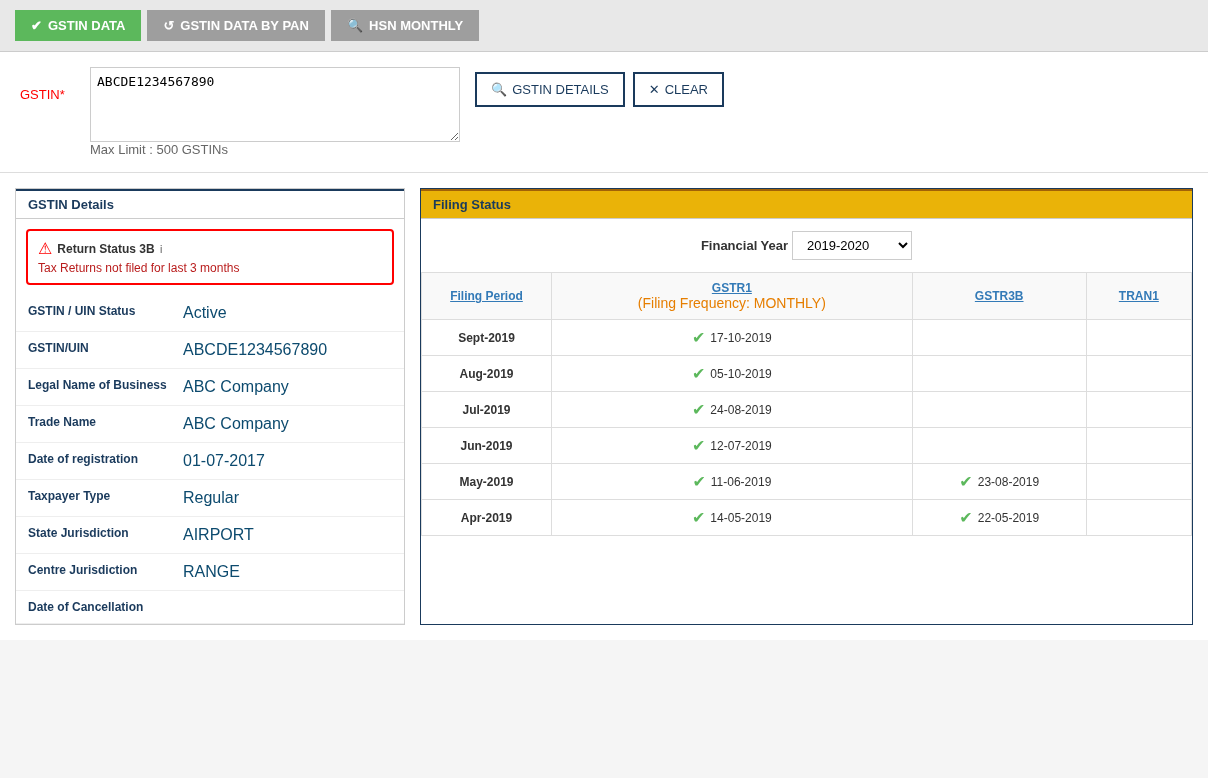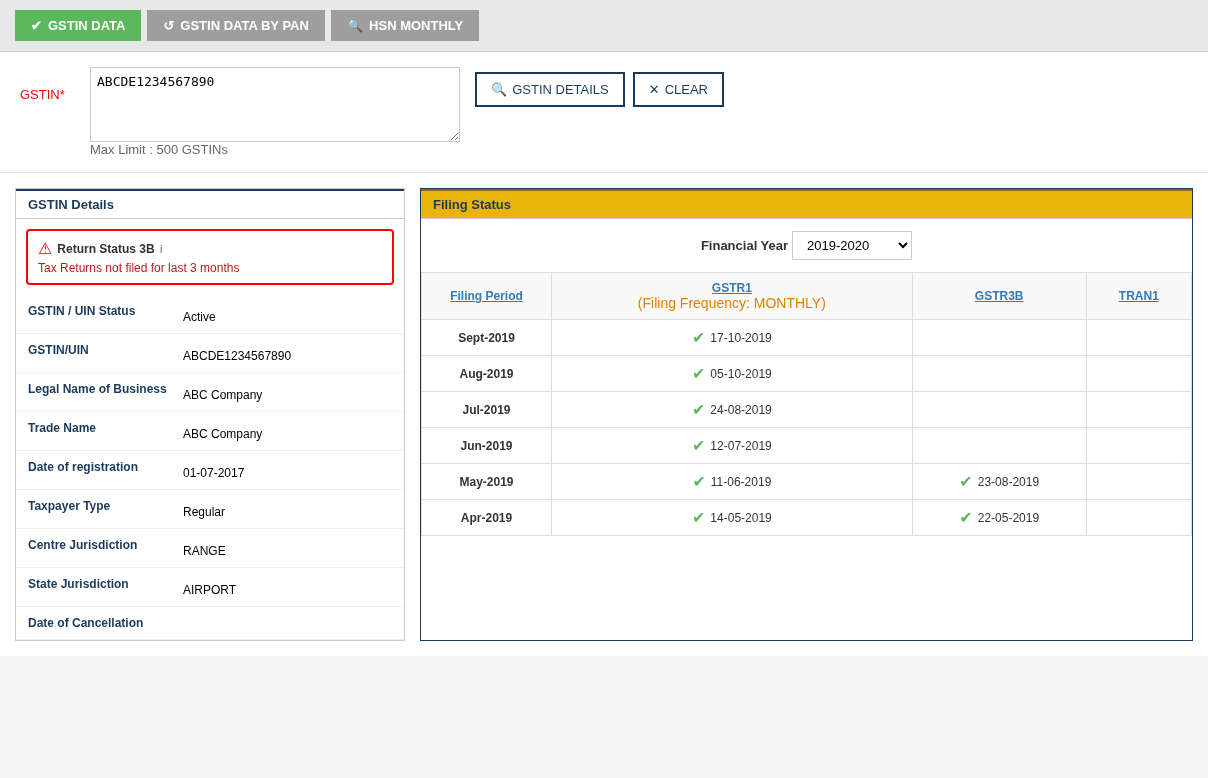--- a/index.html
+++ b/index.html
@@ -23,21 +23,21 @@
 
     
     .gstin-details-panel { width: 390px; border: 1px solid #ccc; padding: 0; }
     .panel-header { background: white; border-bottom: 1px solid #ccc; padding: 6px 12px; font-size: 13px; font-weight: bold; color: #1a3a5c; border-top: 2px solid #1a3a5c; }
     .alert-box { margin: 10px; border: 2px solid red; border-radius: 4px; padding: 8px 10px; display: flex; align-items: center; gap: 8px; font-size: 12px; }
     .alert-icon { color: red; font-size: 16px; }
     .alert-title { font-size: 12px; font-weight: bold; color: #333; }
     .alert-msg { font-size: 12px; color: #b91c1c; }
     .detail-row { display: flex; padding: 9px 12px; border-bottom: 1px solid #eee; align-items: flex-start; }
     .detail-label { width: 155px; font-weight: bold; font-size: 12px; color: #1a3a5c; flex-shrink: 0; }
-    .detail-value { font-size: 12px; color: #000000; margin-top: 6px; }
+    .detail-value { font-size: 16px; color: #0c4a6e; }
 
     
     .filing-panel { flex: 1; border: 1px solid #1a3a5c; padding: 0; }
     .filing-header { background: #eab308; border-bottom: 1px solid #ccc; padding: 6px 12px; font-size: 13px; font-weight: bold; color: #1a3a5c; border-top: 2px solid #a16207; }
     .fy-selector { display: flex; align-items: center; justify-content: center; padding: 12px; gap: 4px; }
     .fy-label { font-size: 13px; font-weight: bold; }
     .fy-select { padding: 5px 10px; border: 1px solid #ccc; font-size: 13px; background: white; min-width: 120px; }
 
     .filing-table { width: 100%; border-collapse: collapse; }
     .filing-table th { padding: 8px 10px; text-align: center; border: 1px solid #ddd; font-size: 12px; background: #f9f9f9; }
@@ -127,26 +127,26 @@
     </div>
         <div class="detail-row">
       <span class="detail-label">Date of registration</span>
       <span class="detail-value">01-07-2017</span>
     </div>
         <div class="detail-row">
       <span class="detail-label">Taxpayer Type</span>
       <span class="detail-value">Regular</span>
     </div>
         <div class="detail-row">
+      <span class="detail-label">State Jurisdiction</span>
+      <span class="detail-value">AIRPORT</span>
+    </div>
+        <div class="detail-row">
       <span class="detail-label">Centre Jurisdiction</span>
       <span class="detail-value">RANGE</span>
-    </div>
-        <div class="detail-row">
-      <span class="detail-label">State Jurisdiction</span>
-      <span class="detail-value">AIRPORT</span>
     </div>
         <div class="detail-row">
       <span class="detail-label">Date of Cancellation</span>
       <span class="detail-value"></span>
     </div>
       </div>
   </div>
 
   <div class="filing-panel">
     <div class="filing-header">

